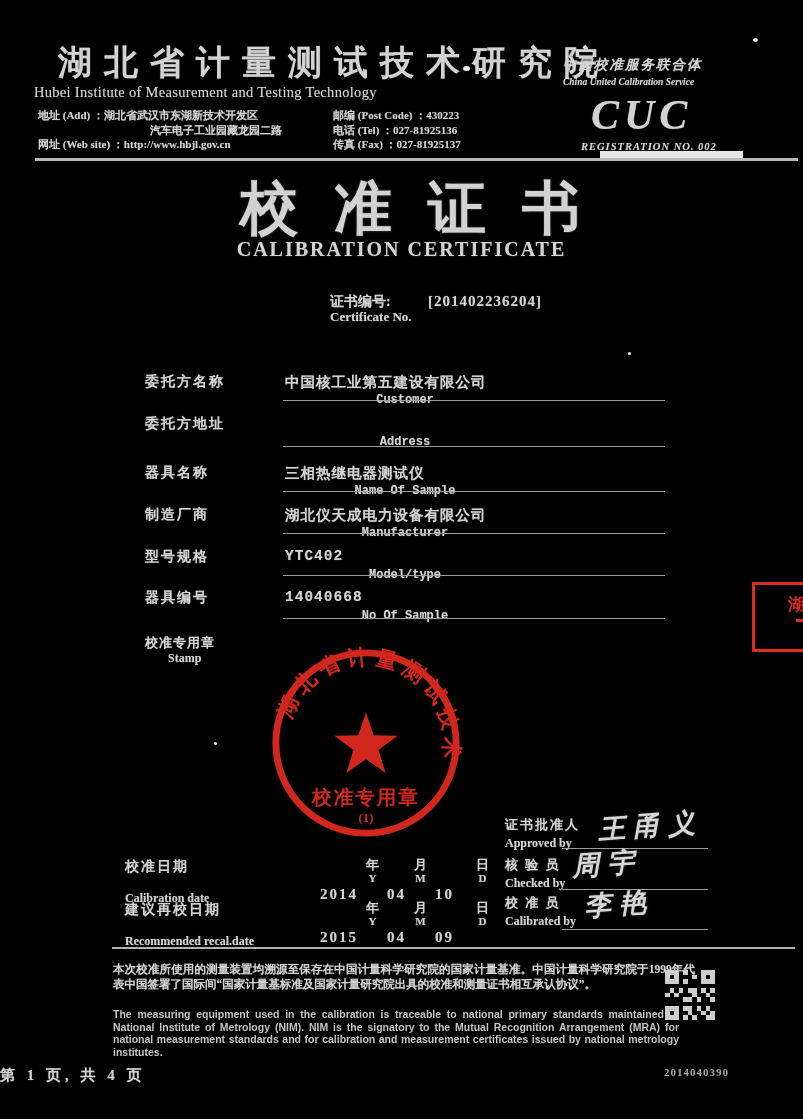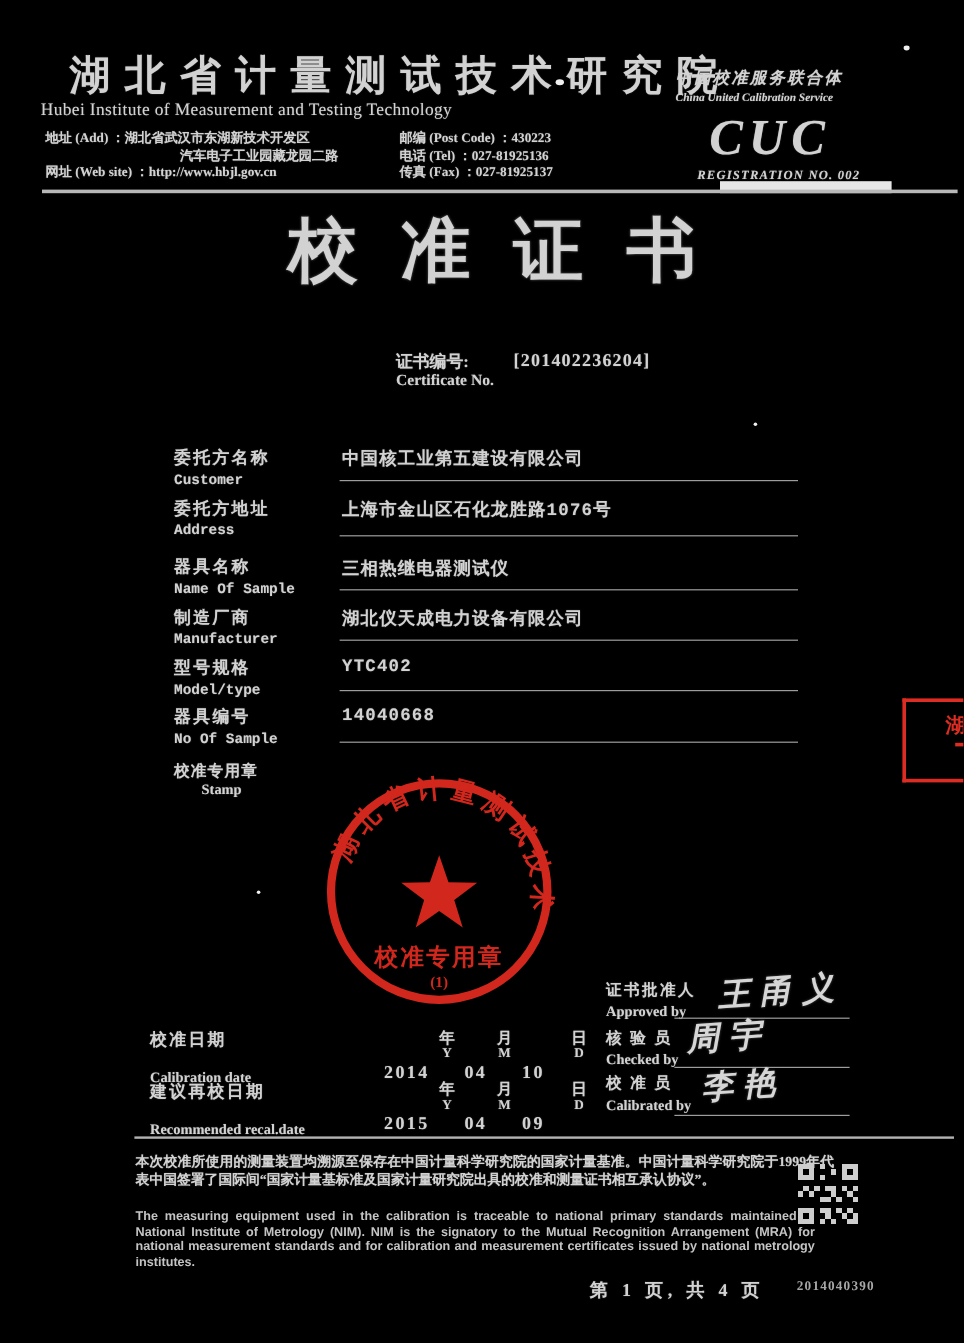--- a/index.html
+++ b/index.html
@@ -32,21 +32,21 @@
   .title-en{left:0;top:238px;width:803px;text-align:center;font-size:20px;font-weight:bold;letter-spacing:2px;}
 
   
   .certno-label{left:330px;top:293px;font-size:14px;font-weight:bold;}
   .certno-en{left:330px;top:309px;font-size:13px;font-weight:bold;}
   .certno-val{left:428px;top:293px;font-size:15px;font-weight:bold;letter-spacing:1px;}
 
   
   .field-row{position:absolute;left:145px;width:520px;height:40px;font-family:Liberation Mono, monospace;}
   .f-cn{font-size:14px;font-weight:bold;letter-spacing:2px;}
-  .f-en{font-size:12px;font-weight:bold;margin-top:2px;}
+  .f-en{font-size:12px;font-weight:bold;margin-top:2px;text-align:center;}
   .f-value{position:absolute;left:140px;top:0;font-size:14.5px;font-weight:bold;letter-spacing:1px;white-space:nowrap;}
   .f-line{position:absolute;left:138px;right:0;top:27px;border-bottom:1.5px solid #9d9d9d;}
 
   
   .stamp-cn{left:145px;top:634px;font-size:13px;font-weight:bold;letter-spacing:1px;}
   .stamp-en{left:168px;top:651px;font-size:12px;font-weight:bold;}
 
   
   .seal{left:268px;top:645px;width:196px;height:196px;opacity:.93;}
   .edge-seal{left:752px;top:582px;width:51px;height:64px;border:3px solid #dd2c22;border-right:none;}
@@ -71,21 +71,21 @@
   .d-unit .u-cn{display:block;font-size:13px;font-weight:bold;line-height:14px;}
   .d-unit .u-en{display:block;font-size:11px;font-weight:bold;line-height:13px;}
   .gap-day{margin-left:22px;}
 
   
   .rule-bottom{left:112px;top:947px;width:683px;height:2px;background:#b2b2b2;}
   .note-cn{left:113px;top:962px;width:582px;font-size:11.5px;line-height:15px;font-weight:bold;text-align:justify;}
   .note-en{left:113px;top:1008px;width:566px;font-size:10.5px;line-height:12.5px;font-weight:bold;text-align:justify;
            font-family:"Liberation Sans","DejaVu Sans",sans-serif;color:#c4c4c4;}
   .qr{left:665px;top:968px;width:50px;height:54px;}
-  .page-info{left:0;top:1066px;width:637px;text-align:right;font-size:15px;font-weight:bold;letter-spacing:4px;}
+  .page-info{left:0;top:1066px;width:637px;text-align:left;font-size:15px;font-weight:bold;letter-spacing:4px;}
   .doc-no{left:664px;top:1066px;font-size:11px;font-weight:bold;color:#a8a8a8;letter-spacing:1px;}
 
   .speck{background:#f0f0f0;border-radius:50%;}
 </style>
 </head>
 <body>
 
 <div class="sheet">
 
   <div class="abs ink inst-cn">湖北省计量测试技术研究院</div>
@@ -107,35 +107,35 @@
     <div class="cuc-cn">中国校准服务联合体</div>
     <div class="cuc-en">China United Calibration Service</div>
     <div class="cuc-logo">CUC</div>
     <div class="cuc-reg">REGISTRATION NO. 002</div>
   </div>
 
   <div class="abs rule-top-bright"></div>
   <div class="abs rule-top"></div>
 
   <div class="abs ink title-cn">校准证书</div>
+  <div class="abs ink title-en">CALIBRATION CERTIFICATE</div>
 
   <div class="abs ink certno-label">证书编号:</div>
   <div class="abs ink certno-en">Certificate No.</div>
   <div class="abs ink certno-val">[201402236204]</div>
 
   <div class="field-row" style="top:373px">
     <div class="ink f-cn">委托方名称</div>
     <div class="ink f-en">Customer</div>
     <div class="ink f-value">中国核工业第五建设有限公司</div>
     <div class="f-line"></div>
   </div>
   <div class="field-row" style="top:415px">
     <div class="ink f-cn">委托方地址</div>
     <div class="ink f-en">Address</div>
-    <div class="ink f-value">上海市金山区石化龙胜路1076号</div>
     <div class="f-line" style="top:31px"></div>
   </div>
   <div class="field-row" style="top:464px">
     <div class="ink f-cn">器具名称</div>
     <div class="ink f-en">Name Of Sample</div>
     <div class="ink f-value">三相热继电器测试仪</div>
     <div class="f-line"></div>
   </div>
   <div class="field-row" style="top:506px">
     <div class="ink f-cn">制造厂商</div>

